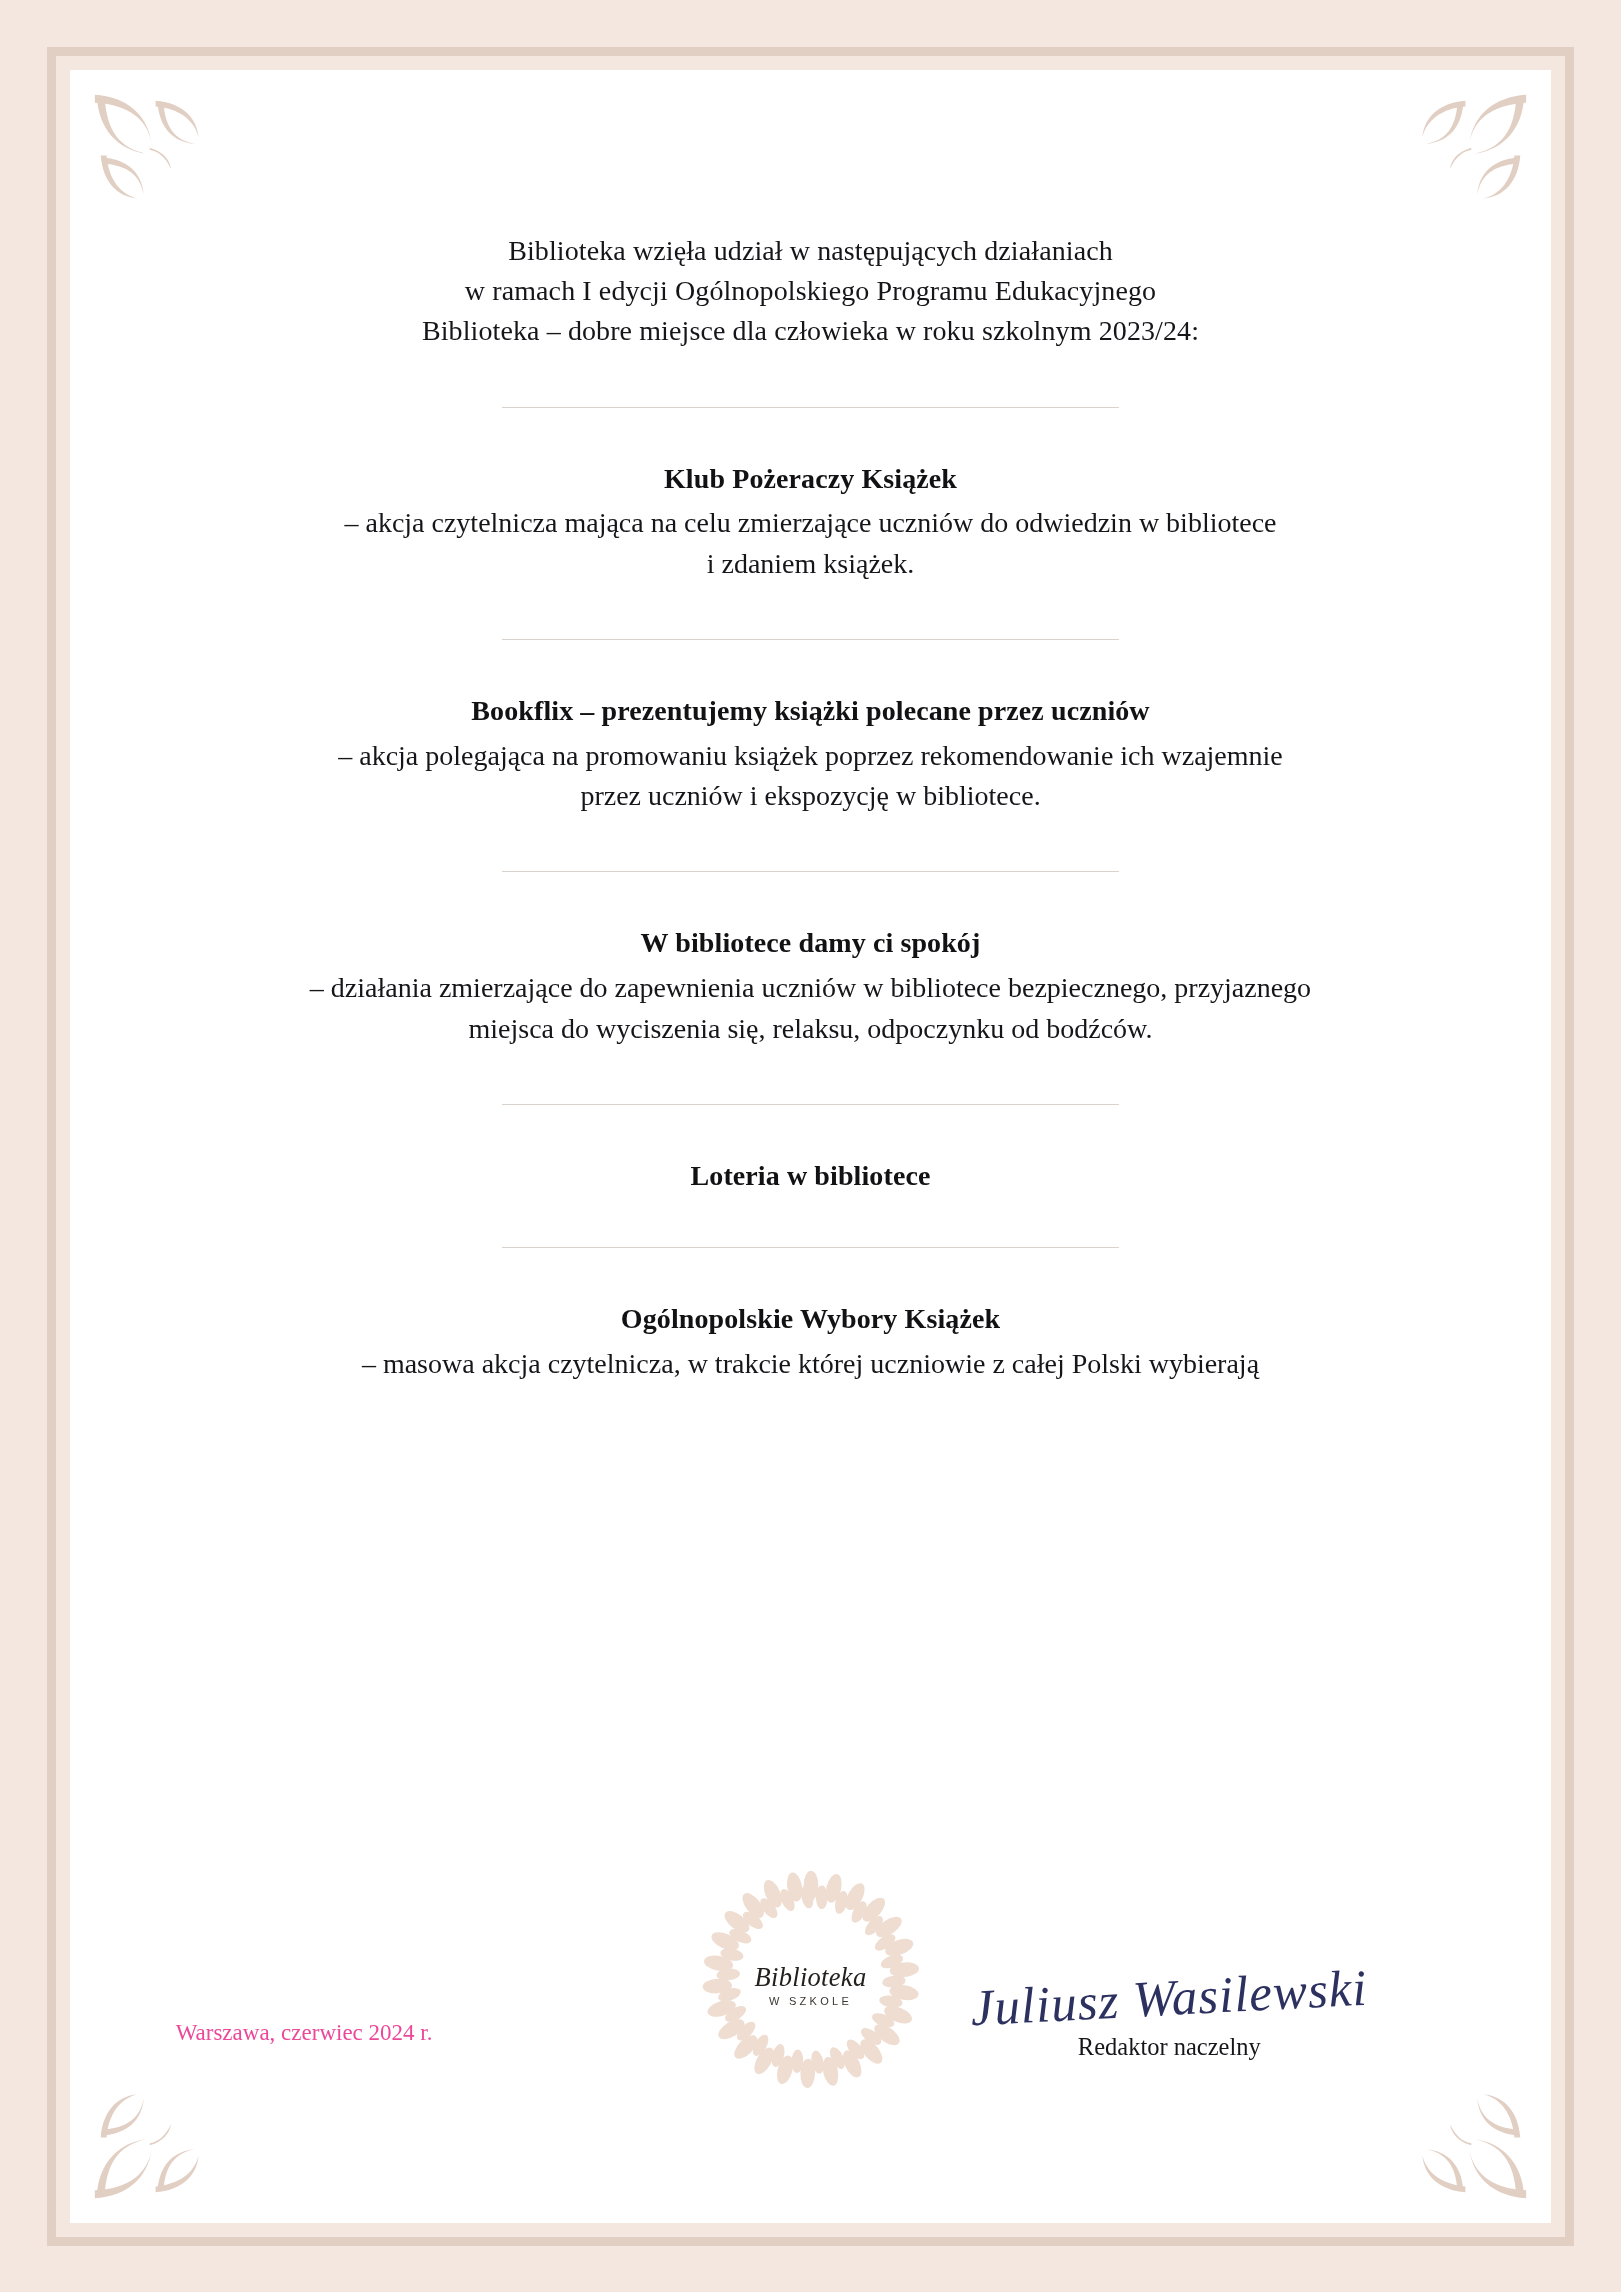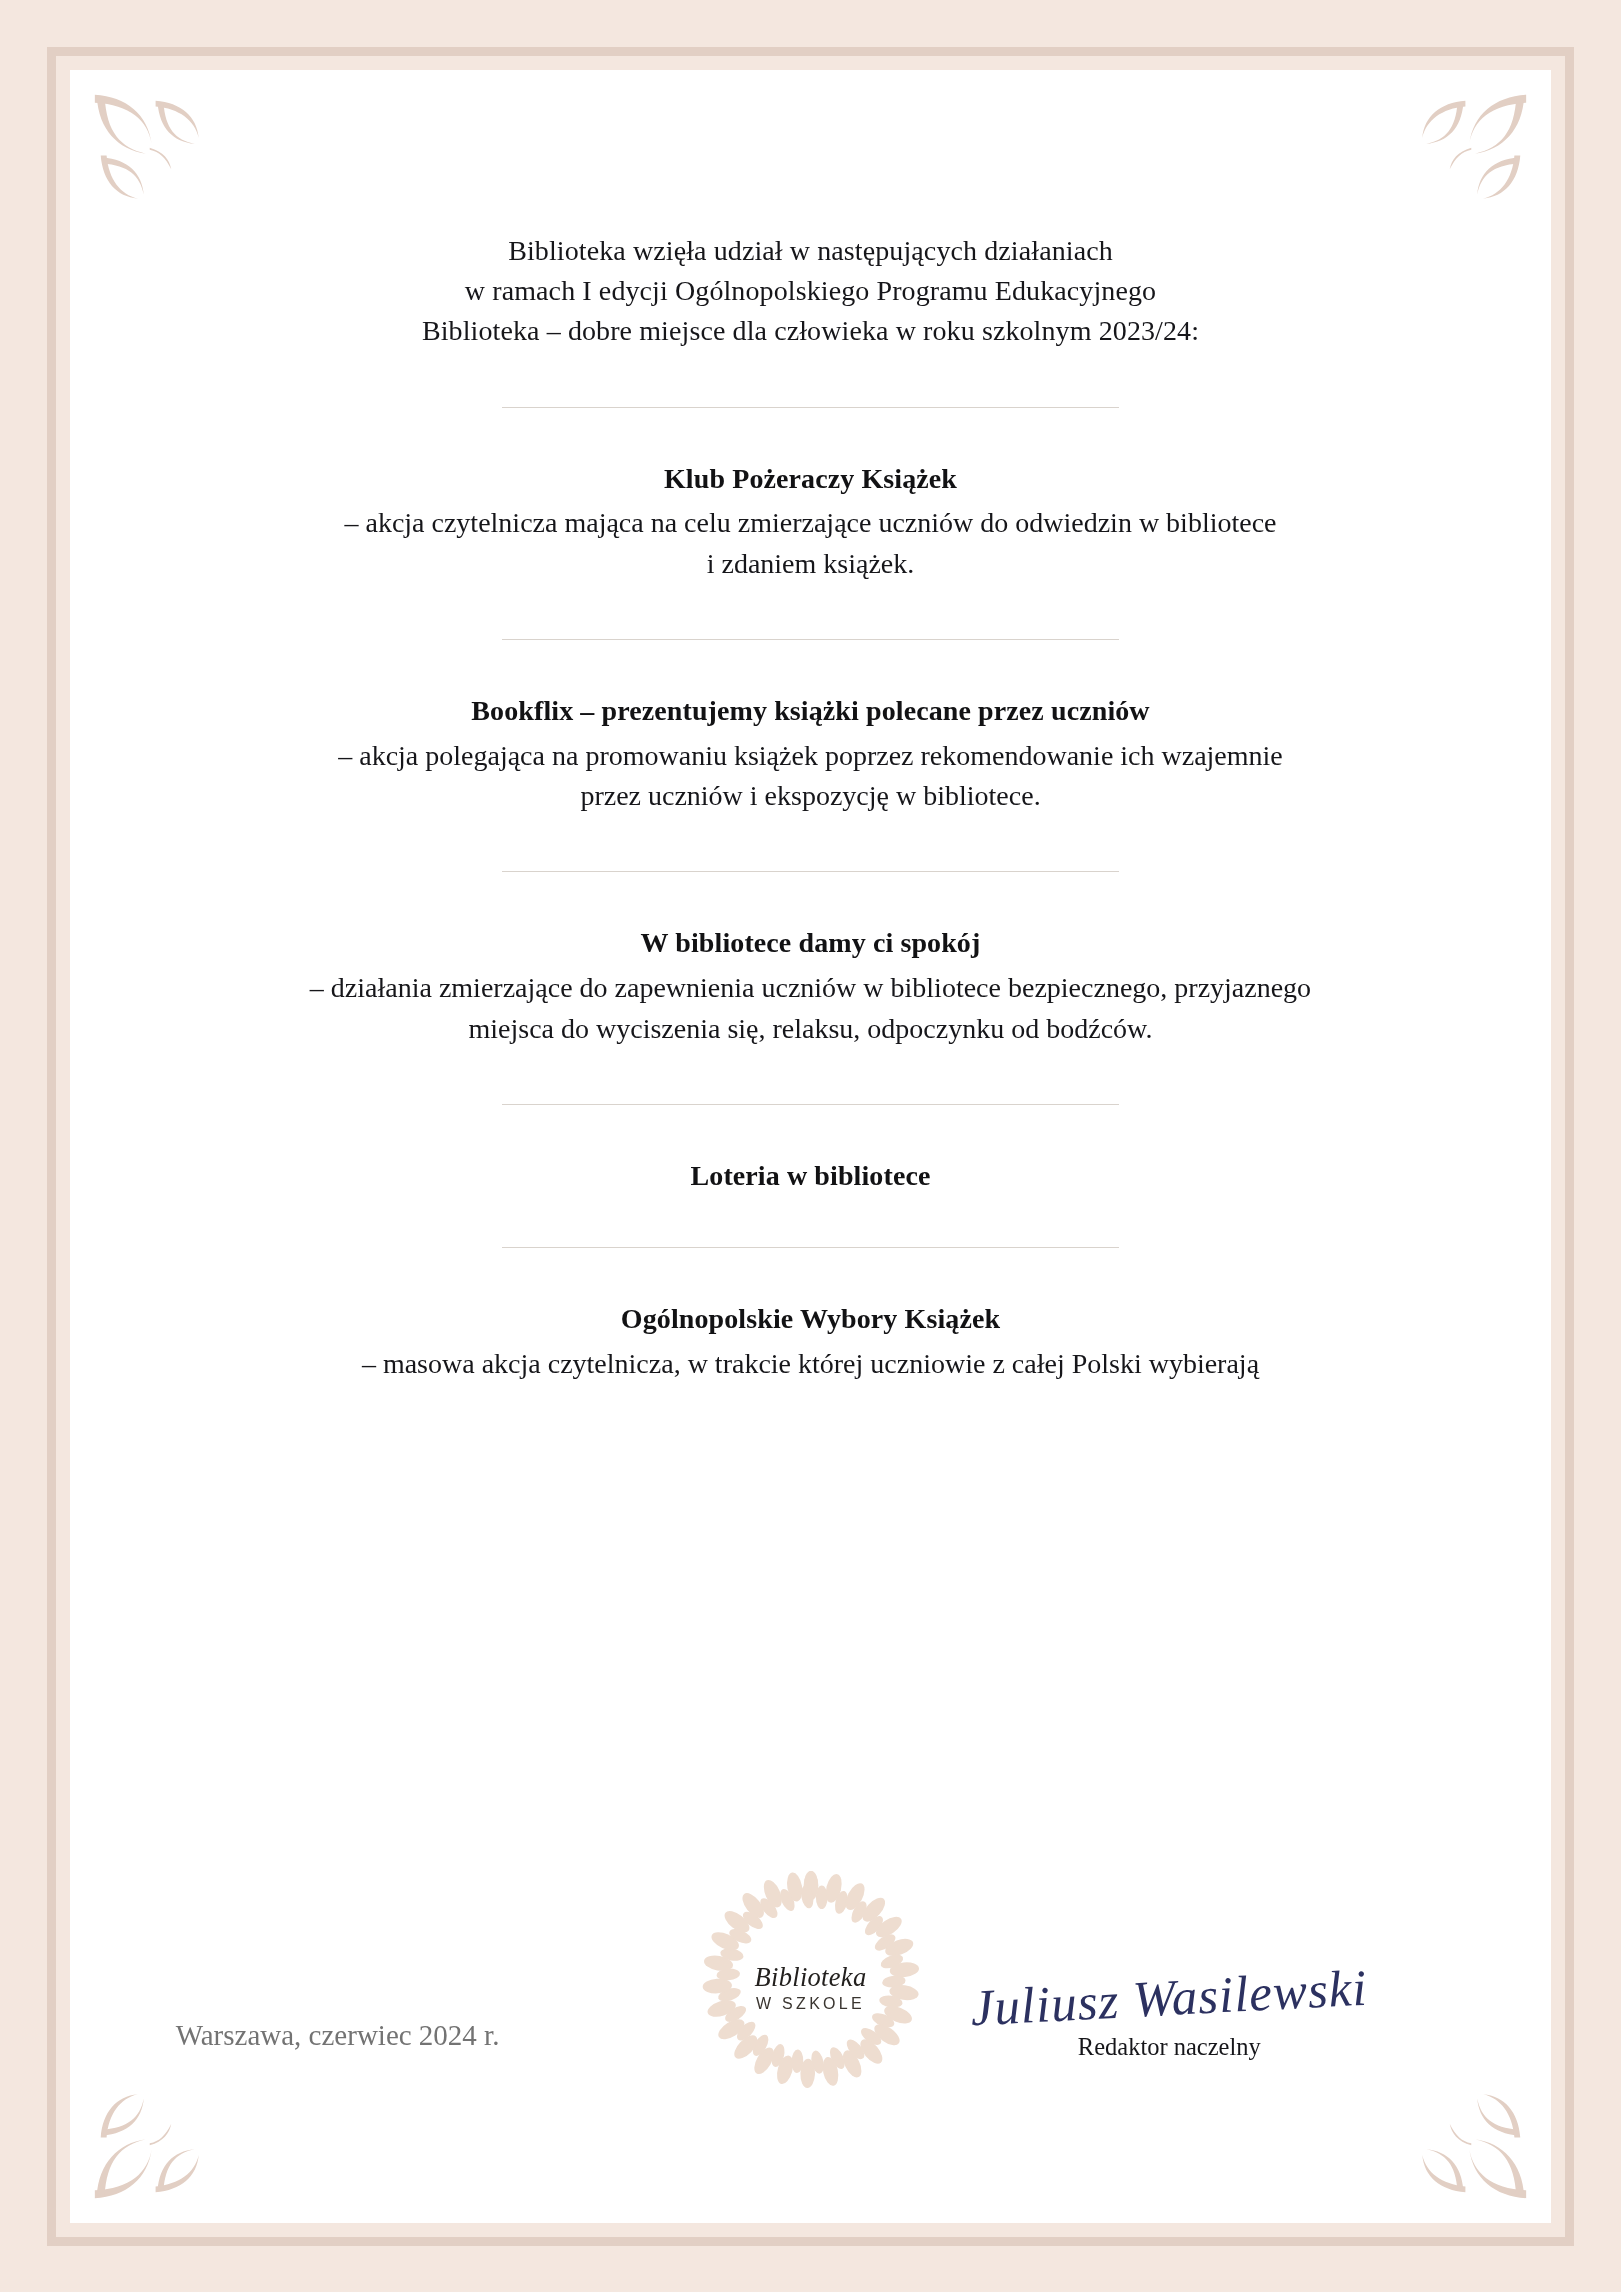--- a/index.html
+++ b/index.html
@@ -97,23 +97,23 @@
     position: absolute;
     left: 0;
     right: 0;
     bottom: 125px;
     height: 225px;
   }
 
   .place-date {
     position: absolute;
     left: 106px;
-    bottom: 46px;
-    font-size: 29px;
-    color: #737373;
+    bottom: 52px;
+    font-size: 23px;
+    color: #ec4899;
   }
 
   .logo {
     position: absolute;
     left: 50%;
     transform: translateX(-50%);
     bottom: 5.9px;
     width: 225px;
     height: 225px;
   }
@@ -129,21 +129,21 @@
     font-size: 26.5px;
     color: #23201e;
     letter-spacing: 0.3px;
   }
   .logo-sub {
     position: absolute;
     left: 0; right: 0;
     top: 128px;
     text-align: center;
     font-family: "Liberation Sans", sans-serif;
-    font-size: 16px;
+    font-size: 11px;
     letter-spacing: 3.3px;
     color: #3a3530;
   }
 
   .signature-block {
     position: absolute;
     right: 147px;
     bottom: 37px;
     width: 470px;
     text-align: center;

